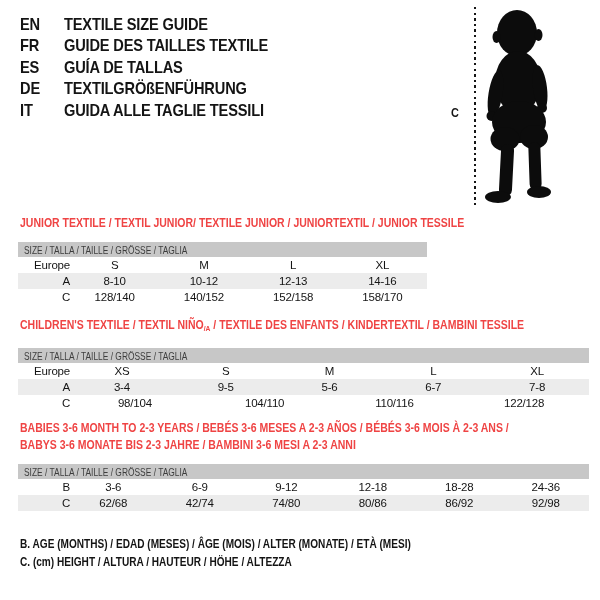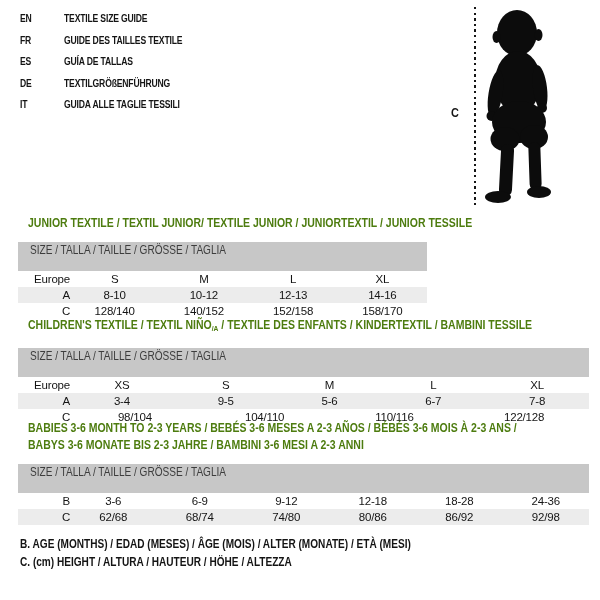--- a/index.html
+++ b/index.html
@@ -5,36 +5,36 @@
   * { margin:0; padding:0; box-sizing:border-box; }
   html,body { width:600px; height:600px; }
   body { background:#fff; font-family:"Liberation Sans",sans-serif; color:#141414; }
   .canvas { position:relative; width:600px; height:600px; background:#fff; overflow:hidden; }
 
   
   .cond { transform:scaleX(0.84); transform-origin:0 50%; white-space:nowrap; display:inline-block; }
 
   
   .lang { position:absolute; left:20px; top:13px; }
-  .lang-row { display:flex; height:21.5px; align-items:flex-start; font-weight:bold; font-size:10px; letter-spacing:-0.2px; }
+  .lang-row { display:flex; height:21.5px; align-items:flex-end; font-weight:bold; font-size:17px; letter-spacing:-0.2px; }
   .lang-code { width:44px; flex:0 0 44px; }
   .lang-code .cond, .lang-label .cond { transform:scaleX(0.86); }
 
   
   .measure-line { position:absolute; left:474px; top:7px; width:2px; height:198px;
     background:repeating-linear-gradient(to bottom,#151515 0 2.5px,transparent 2.5px 5.6px); }
   .measure-c { position:absolute; left:451px; top:105px; font-size:13px; font-weight:bold; }
   .baby { position:absolute; left:483px; top:6px; }
 
   
   .table { position:absolute; left:18px; }
-  .t-title { font-weight:bold; font-size:12.5px; line-height:14px; color:#4d7c0f; margin-left:10px; }
+  .t-title { font-weight:bold; font-size:12.5px; line-height:14px; color:#ef4444; margin-left:2px; }
   .t-title .cond { transform:scaleX(0.84); }
-  .size-bar { background:var(--bar_bg,#c7c7c7); height:29px; line-height:17px; padding-left:12px;
-    font-size:12px; color:var(--bar_text,#3d3d3d); }
+  .size-bar { background:var(--bar_bg,#c7c7c7); height:15px; line-height:17px; padding-left:6px;
+    font-size:10px; color:var(--bar_text,#3d3d3d); }
   .tr { display:flex; height:16px; line-height:16px; font-size:11.5px; letter-spacing:-0.2px; }
   .tr.shade { background:var(--row_shaded,#ececec); }
   .td { flex:1; text-align:center; }
   .td.label { flex:0 0 52px; text-align:right; padding-left:4px; }
   .t1 { top:216px; width:409px; }
   .t1 .t-title { margin-bottom:12px; }
   .t2 { top:318px; width:571px; }
   .t2 .t-title { margin-bottom:12px; }
   .t3 { top:420px; width:571px; }
   .t3 .t-title { line-height:17px; margin-bottom:10px; }
@@ -160,21 +160,21 @@
       <div class="td">3-6</div>
       <div class="td">6-9</div>
       <div class="td">9-12</div>
       <div class="td">12-18</div>
       <div class="td">18-28</div>
       <div class="td">24-36</div>
     </div>
     <div class="tr shade">
       <div class="td label">C</div>
       <div class="td">62/68</div>
-      <div class="td">68/74</div>
+      <div class="td">42/74</div>
       <div class="td">74/80</div>
       <div class="td">80/86</div>
       <div class="td">86/92</div>
       <div class="td">92/98</div>
     </div>
   </div>
 
   <div class="legend">
     <div class="legend-line"><span class="cond">B. AGE (MONTHS) / EDAD (MESES) / ÂGE (MOIS) / ALTER (MONATE) / ETÀ (MESI)</span></div>
     <div class="legend-line"><span class="cond">C. (cm) HEIGHT / ALTURA / HAUTEUR / HÖHE / ALTEZZA</span></div>

